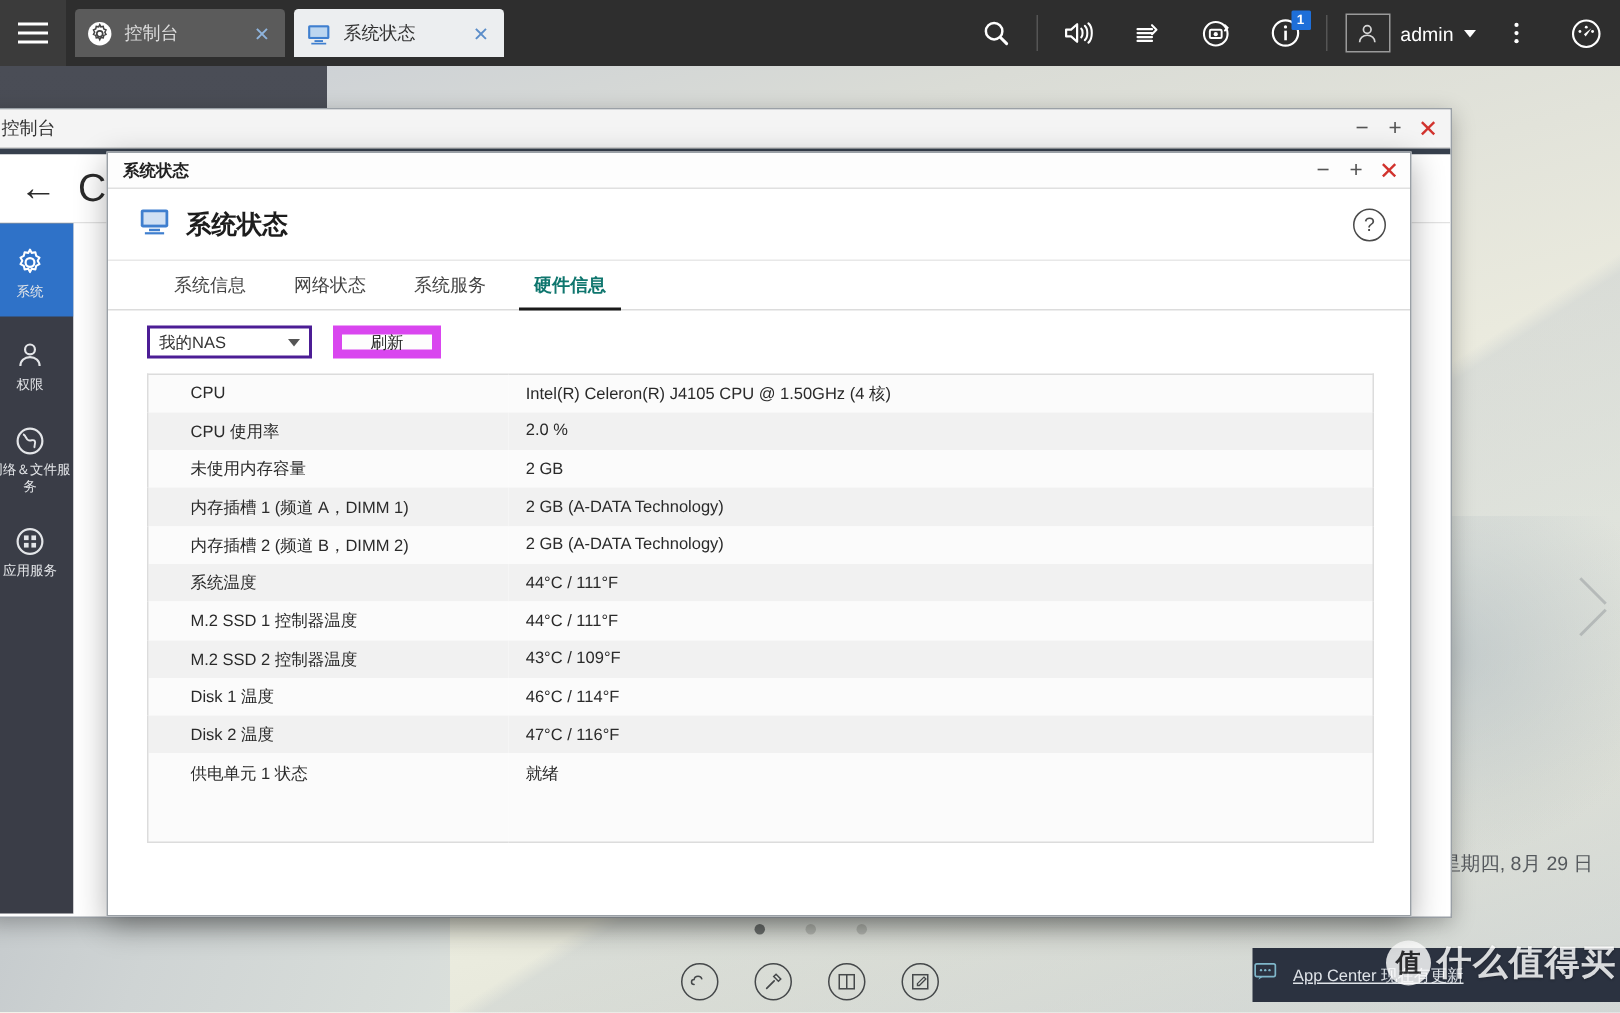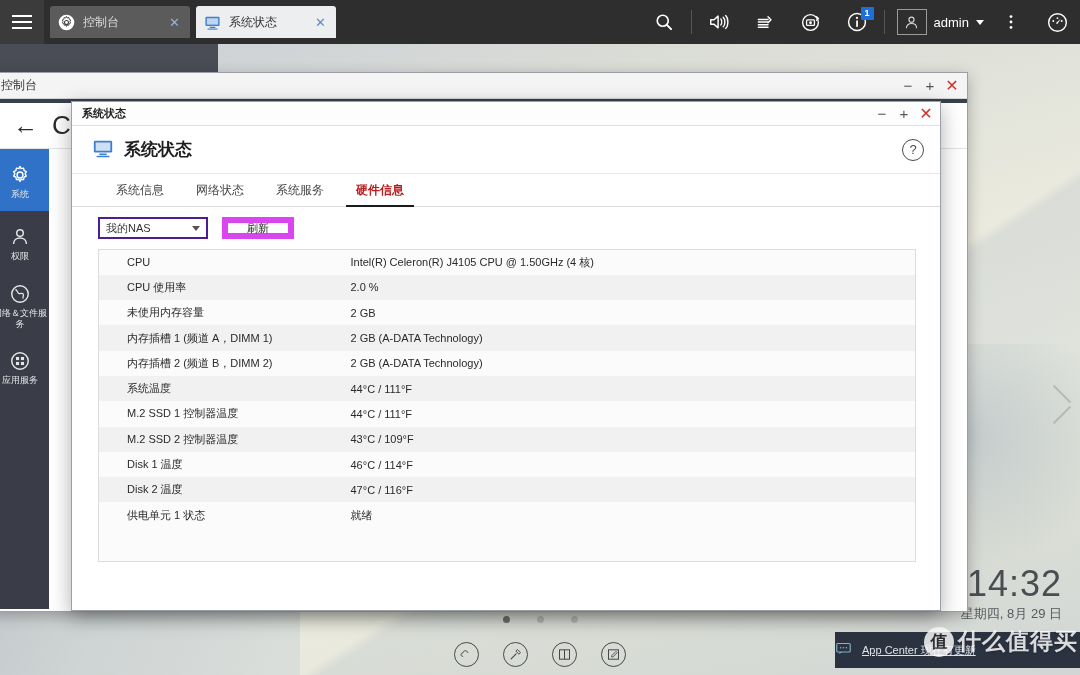--- a/index.html
+++ b/index.html
@@ -166,21 +166,21 @@
                color: #4a4a4a; cursor: pointer; }
 
   #ss-tabs {
     height: 33px; display: flex; align-items: stretch; padding-left: 28px;
     border-bottom: 1px solid #dcdcdc; background: #fff;
   }
   .ss-tab {
     padding: 0 16px; display: flex; align-items: center; font-size: 12px;
     color: #444; cursor: pointer; position: relative;
   }
-  .ss-tab.active { color: #b91c1c; font-weight: bold; }
+  .ss-tab.active { color: #0f766e; font-weight: bold; }
   .ss-tab.active:after {
     content: ""; position: absolute; left: 6px; right: 6px; bottom: -1px; height: 2px; background: #1a1a1a;
   }
 
   #ss-toolbar { height: 42px; display: flex; align-items: center; padding-left: 26px; gap: 14px; }
   #nas-select {
     width: 110px; height: 22px; border: 2px solid #4c1d95; background: #fff;
     display: flex; align-items: center; padding: 0 6px; font-size: 11px; color: #333;
     cursor: pointer;
   }
@@ -546,21 +546,20 @@
   </div>
   <div class="dockicon">
     <svg viewBox="0 0 24 24" width="15" height="15">
       <rect x="4" y="4.5" width="16" height="15" fill="none" stroke="#45484a" stroke-width="1.6"></rect>
       <path d="M9 14l7-7 2 2-7 7H9z" fill="none" stroke="#45484a" stroke-width="1.4"></path>
     </svg>
   </div>
 </div>
 
 <div id="clock">
-  <div class="time">14:32</div>
   <div class="date">星期四, 8月 29 日</div>
 </div>
 
 <div id="toast">
   <span>
     <svg viewBox="0 0 24 24" width="17" height="17">
       <rect x="2.5" y="5" width="19" height="12" rx="1.6" fill="none" stroke="#7fb6c9" stroke-width="1.6"></rect>
       <path d="M7 17l-1.5 3 4.5-3z" fill="#7fb6c9"></path>
       <circle cx="8" cy="11" r="1.1" fill="#7fb6c9"></circle>
       <circle cx="12" cy="11" r="1.1" fill="#7fb6c9"></circle>

